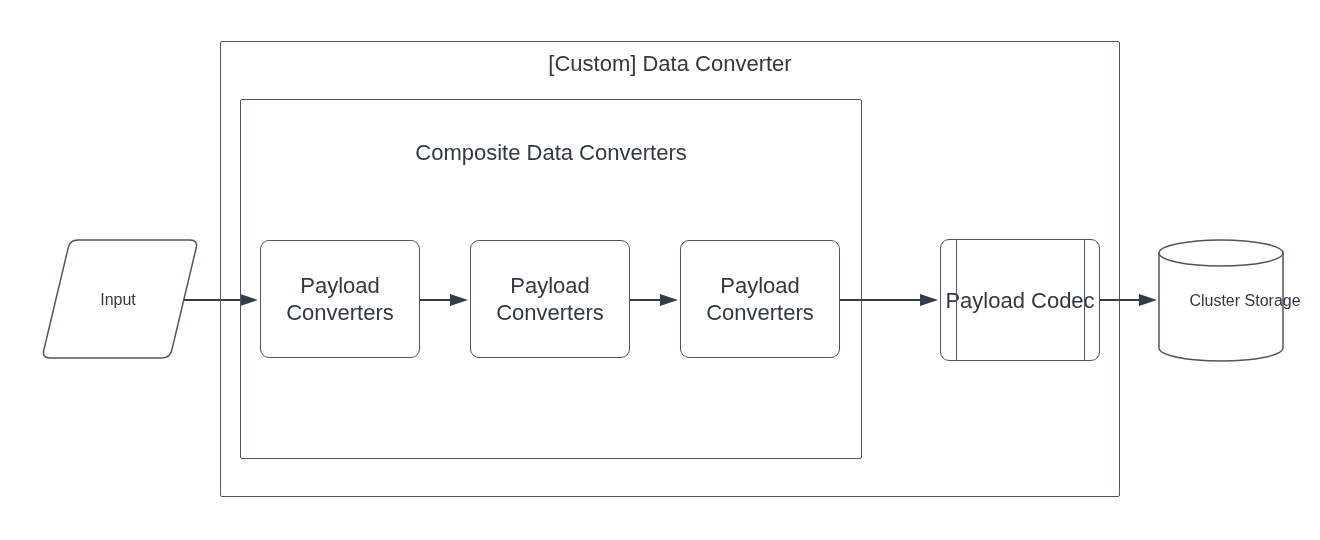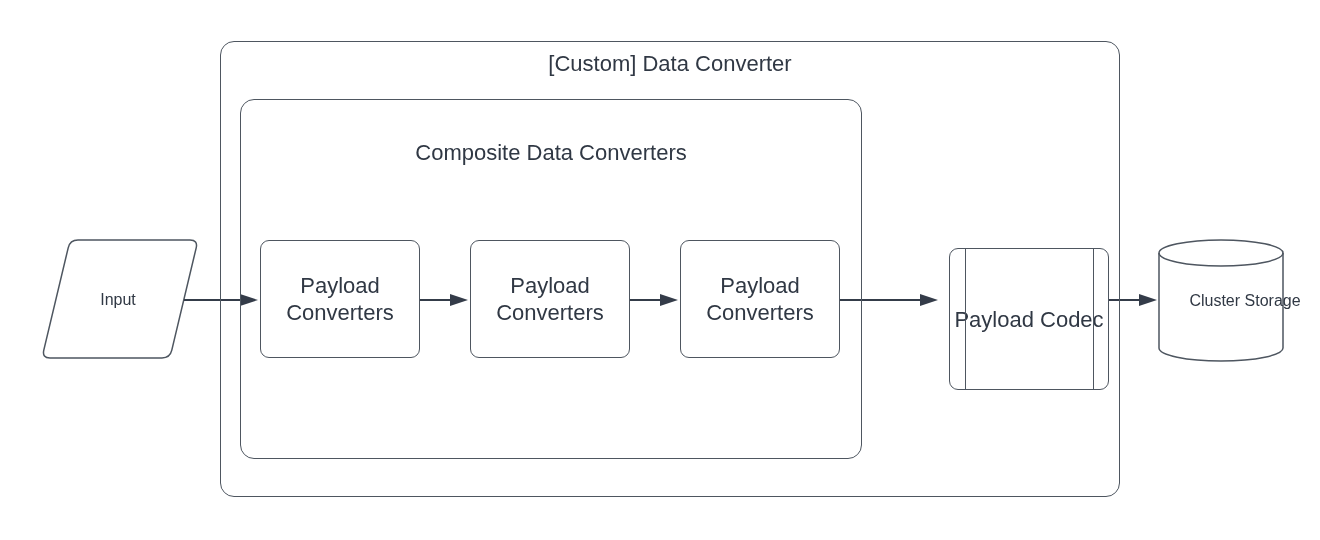--- a/index.html
+++ b/index.html
@@ -19,21 +19,21 @@
   #shape-layer {
     position: absolute;
     left: 0;
     top: 0;
     width: 1320px;
     height: 540px;
   }
   .container {
     position: absolute;
     border: 1.5px solid #4e5660;
-    border-radius: 14px;
+    border-radius: 2px;
     background: transparent;
     box-sizing: border-box;
   }
   #outer-container {
     left: 220px;
     top: 41px;
     width: 900px;
     height: 456px;
   }
   #inner-container {
@@ -62,21 +62,21 @@
     display: flex;
     align-items: center;
     justify-content: center;
     text-align: center;
     font-size: 22px;
     line-height: 27px;
   }
   #payload-box-1 { left: 260px; top: 240px; width: 160px; height: 118px; }
   #payload-box-2 { left: 470px; top: 240px; width: 160px; height: 118px; }
   #payload-box-3 { left: 680px; top: 240px; width: 160px; height: 118px; }
-  #payload-codec { left: 940px; top: 248px; width: 160px; height: 142px; margin-left: 9px; }
+  #payload-codec { left: 940px; top: 239px; width: 160px; height: 122px; }
   .codec-sideline {
     position: absolute;
     top: 0;
     bottom: 0;
     width: 0;
     border-left: 1.5px solid #4e5660;
   }
   .codec-sideline.left  { left: 14.5px; }
   .codec-sideline.right { right: 14.5px; }
   .shape-label {

